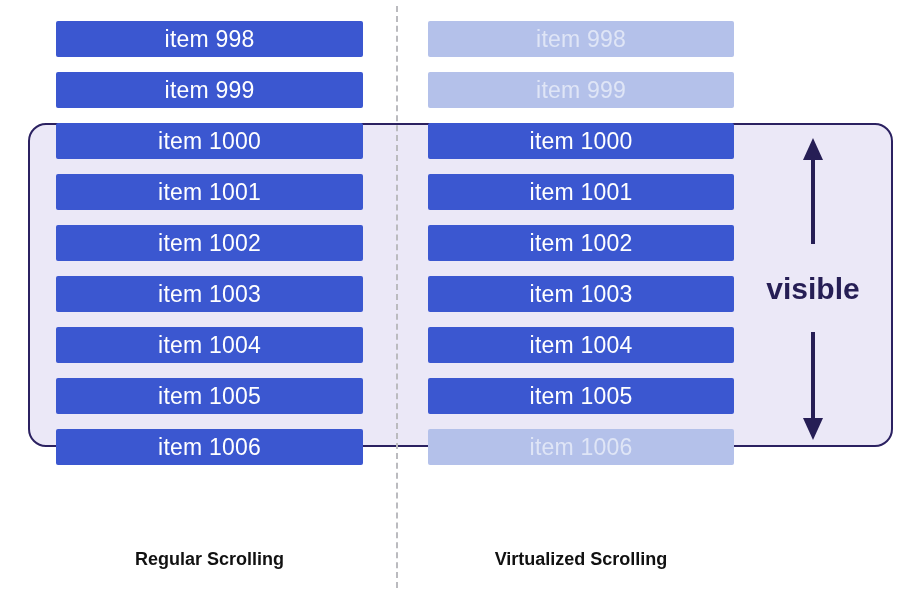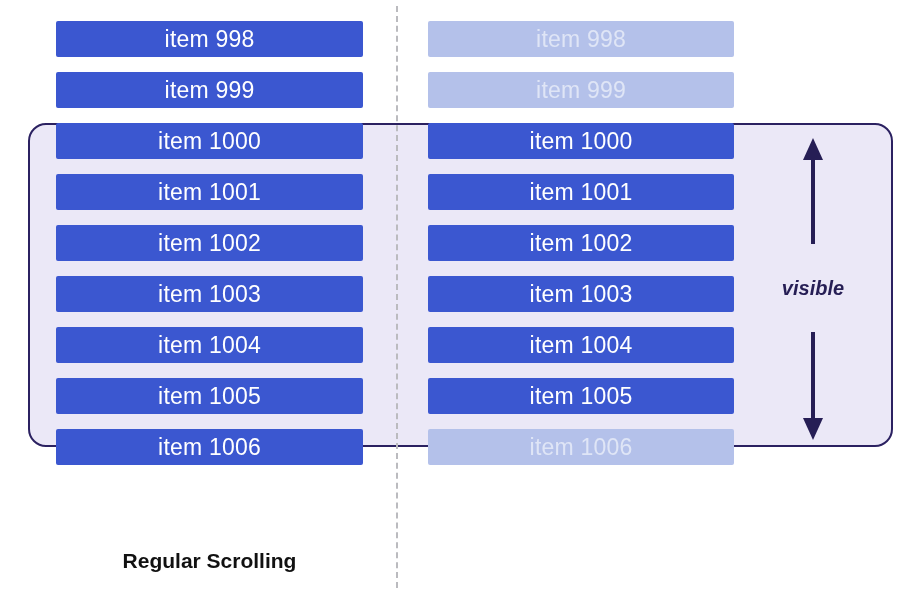--- a/index.html
+++ b/index.html
@@ -78,32 +78,31 @@
     height: 302px;
     display: flex;
     flex-direction: column;
     align-items: center;
     justify-content: space-between;
     z-index: 3;
   }
   .viewport-annotation svg { display: block; }
   .viewport-label {
     color: var(--accent-dark, #261e55);
-    font-size: 20px;
+    font-size: 30px;
     font-weight: bold;
     line-height: 29px;
     text-align: center;
-    font-style: italic;
   }
 
   
   .col-title {
     position: absolute;
     top: 549px;
-    font-size: 21px;
+    font-size: 18px;
     font-weight: bold;
     color: var(--label-black, #111111);
     text-align: center;
     z-index: 3;
   }
   .col-title.regular   { left: 56px;  width: 307px; }
   .col-title.virtualized { left: 428px; width: 306px; }
 </style>
 </head>
 <body>
@@ -150,14 +149,15 @@
     </div>
     <span>
       <svg width="26" height="108" viewBox="0 0 26 108">
         <rect x="11" y="0" width="4" height="88" fill="#261e55"></rect>
         <polygon points="13,108 3,86 23,86" fill="#261e55"></polygon>
       </svg>
     </span>
   </div>
 
   <div class="col-title regular">Regular Scrolling</div>
+  <div class="col-title virtualized">Virtualized Scrolling</div>
 
 </div>
 
 </body></html>

